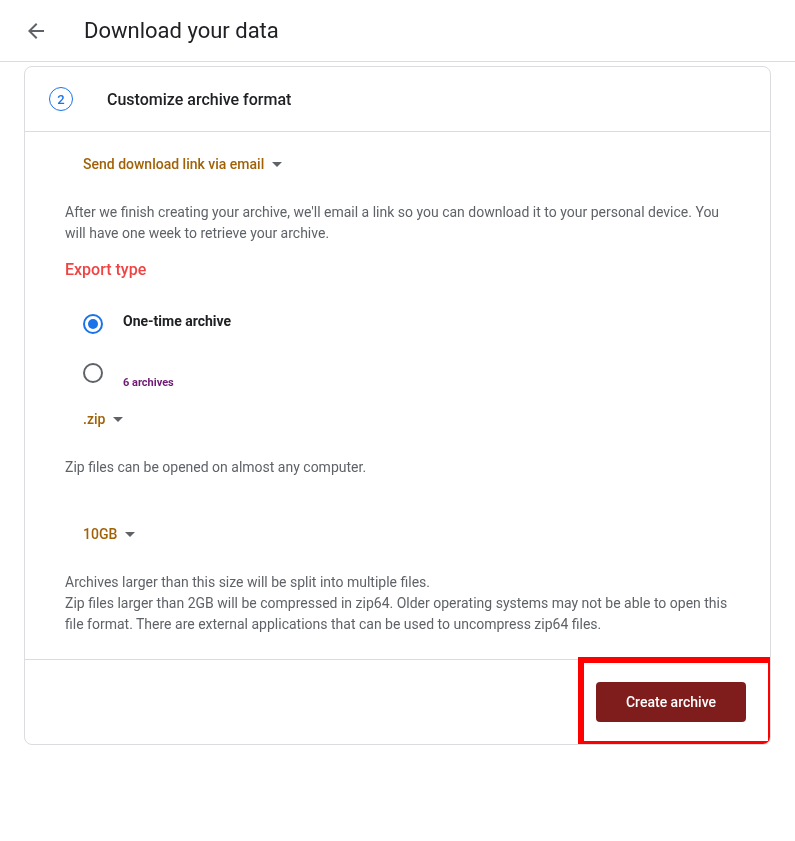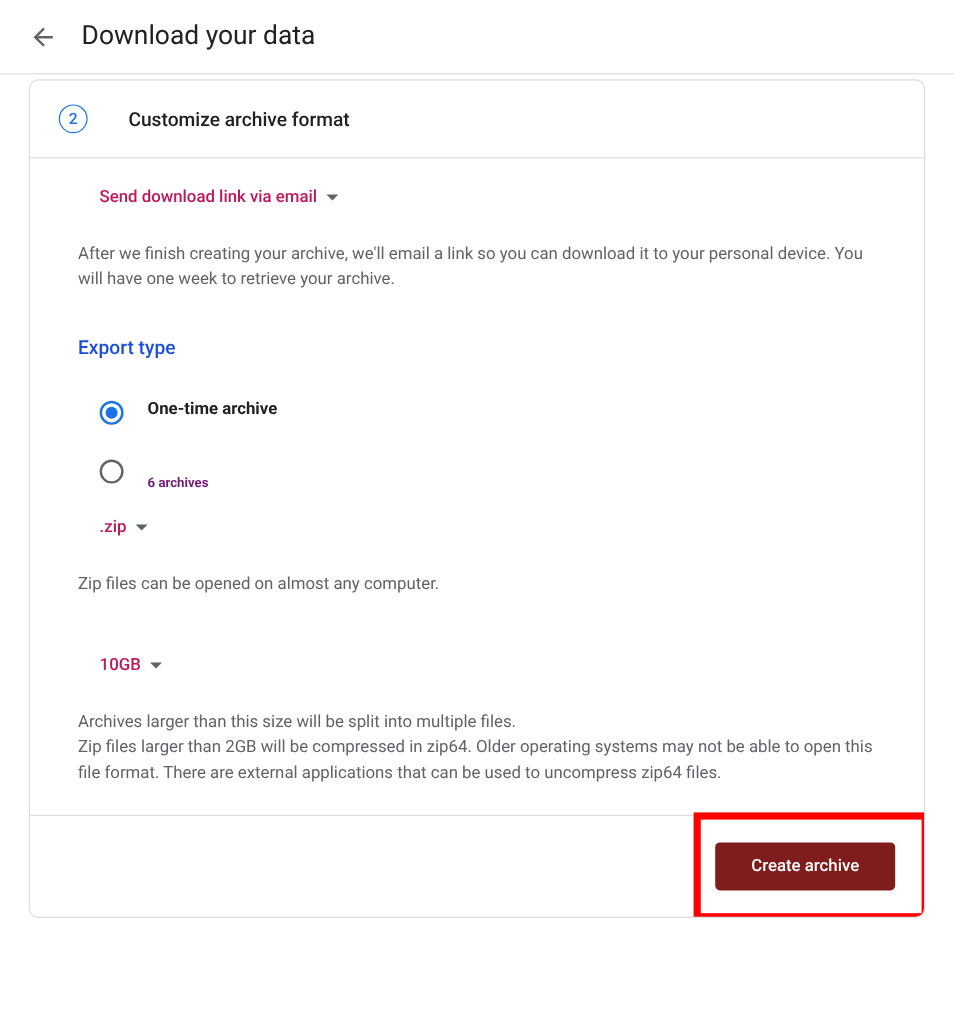--- a/index.html
+++ b/index.html
@@ -11,21 +11,21 @@
       font-family: 'Google Sans', Roboto, Arial, sans-serif;
       background: #fff;
       color: #202124;
       width: 795px;
     }
     .header {
       display: flex;
       align-items: center;
       padding: 18px 24px;
       border-bottom: 1px solid #dadce0;
-      gap: 20px;
+      gap: 36px;
     }
     .back-arrow {
       width: 24px;
       height: 24px;
       display: flex;
       align-items: center;
       justify-content: center;
       cursor: pointer;
       color: #5f6368;
     }
@@ -74,40 +74,40 @@
     .dropdown-row {
       display: flex;
       align-items: center;
       gap: 8px;
       padding: 8px 0 8px 18px;
       cursor: pointer;
     }
     .dropdown-label {
       font-size: 14px;
       font-weight: 500;
-      color: #be185d;
+      color: #a16207;
     }
     .dropdown-arrow {
       width: 0;
       height: 0;
       border-left: 5px solid transparent;
       border-right: 5px solid transparent;
       border-top: 5px solid #5f6368;
     }
     .description {
       font-size: 14px;
       color: #5f6368;
       line-height: 1.5;
       margin-top: 22px;
     }
     .section-heading {
       font-size: 16px;
       font-weight: 500;
-      color: #1d4ed8;
-      margin-top: 36px;
+      color: #ef4444;
+      margin-top: 16px;
       margin-bottom: 20px;
     }
     .radio-option {
       display: flex;
       align-items: flex-start;
       gap: 20px;
       padding: 14px 0 14px 18px;
       cursor: pointer;
       font-weight: bold;
     }

